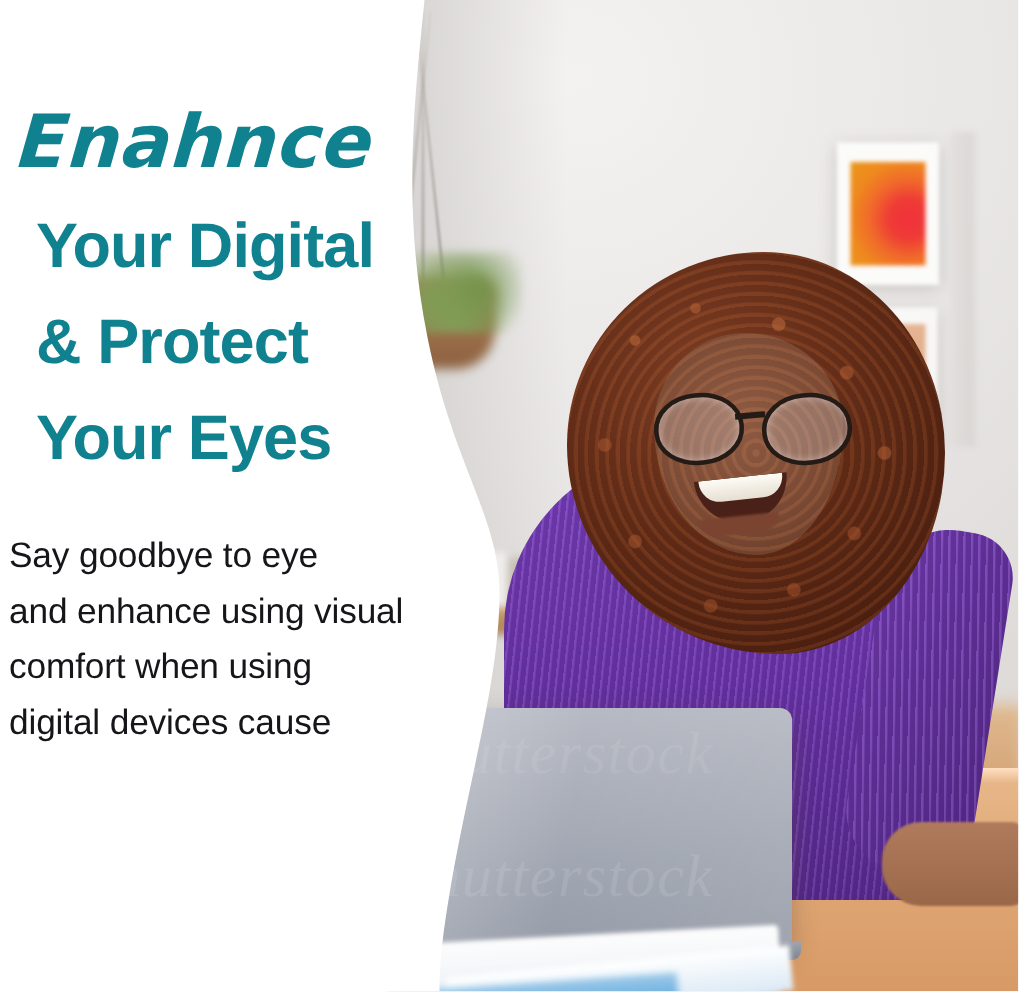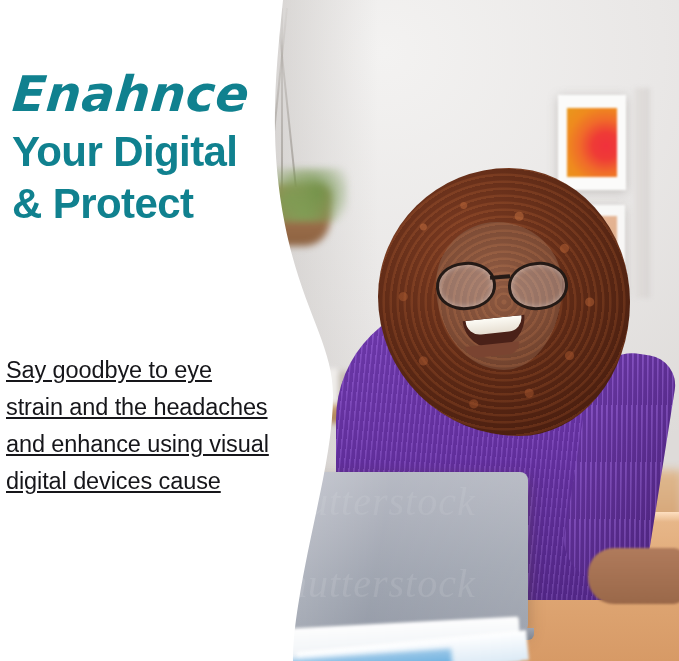--- a/index.html
+++ b/index.html
@@ -330,34 +330,34 @@
     margin: 0 0 1px 2px;
     transform: skewX(-5deg);
     transform-origin: left bottom;
   }
   .head-line {
     font-family: "Liberation Sans", sans-serif;
     font-weight: 700;
     font-size: 42px;
     line-height: 48px;
     letter-spacing: -0.6px;
-    margin: 4px;
+    margin: 16px;
   }
   .body-copy {
     position: absolute;
     left: 6px;
     top: 352px;
     width: 292px;
     font-family: "Liberation Sans", sans-serif;
     font-size: 23.5px;
     line-height: 37px;
     color: #16161a;
     letter-spacing: -0.1px;
   }
-  .body-copy p { margin: 0; text-decoration: underline; }
+  .body-copy p { margin: 0; }
 </style>
 </head>
 <body>
 
 <div id="banner">
 
   <div id="photo">
 
     <div class="wall"></div>
     <div class="wall-shade"></div>
@@ -423,24 +423,25 @@
   <svg id="panel-svg" viewBox="0 0 679 661">
     <path d="M0,0 L283,0 C276,70 268,140 285,225 C302,310 333,345 333,395 C333,455 312,520 299,600 C294,630 293,648 293,661 L0,661 Z" fill="#ffffff"></path>
   </svg>
 
   <div id="copy">
 
     <div class="headline">
       <div class="script-word">Enahnce</div>
       <div class="head-line">Your Digital</div>
       <div class="head-line">&amp; Protect</div>
+      <div class="head-line">Your Eyes</div>
     </div>
 
     <div class="body-copy">
       <p>Say goodbye to eye</p>
-      <p>strain and the headaches</p>
       <p>and enhance using visual</p>
+      <p>comfort when using</p>
       <p>digital devices cause</p>
     </div>
 
   </div>
 
 </div>
 
 </body></html>

